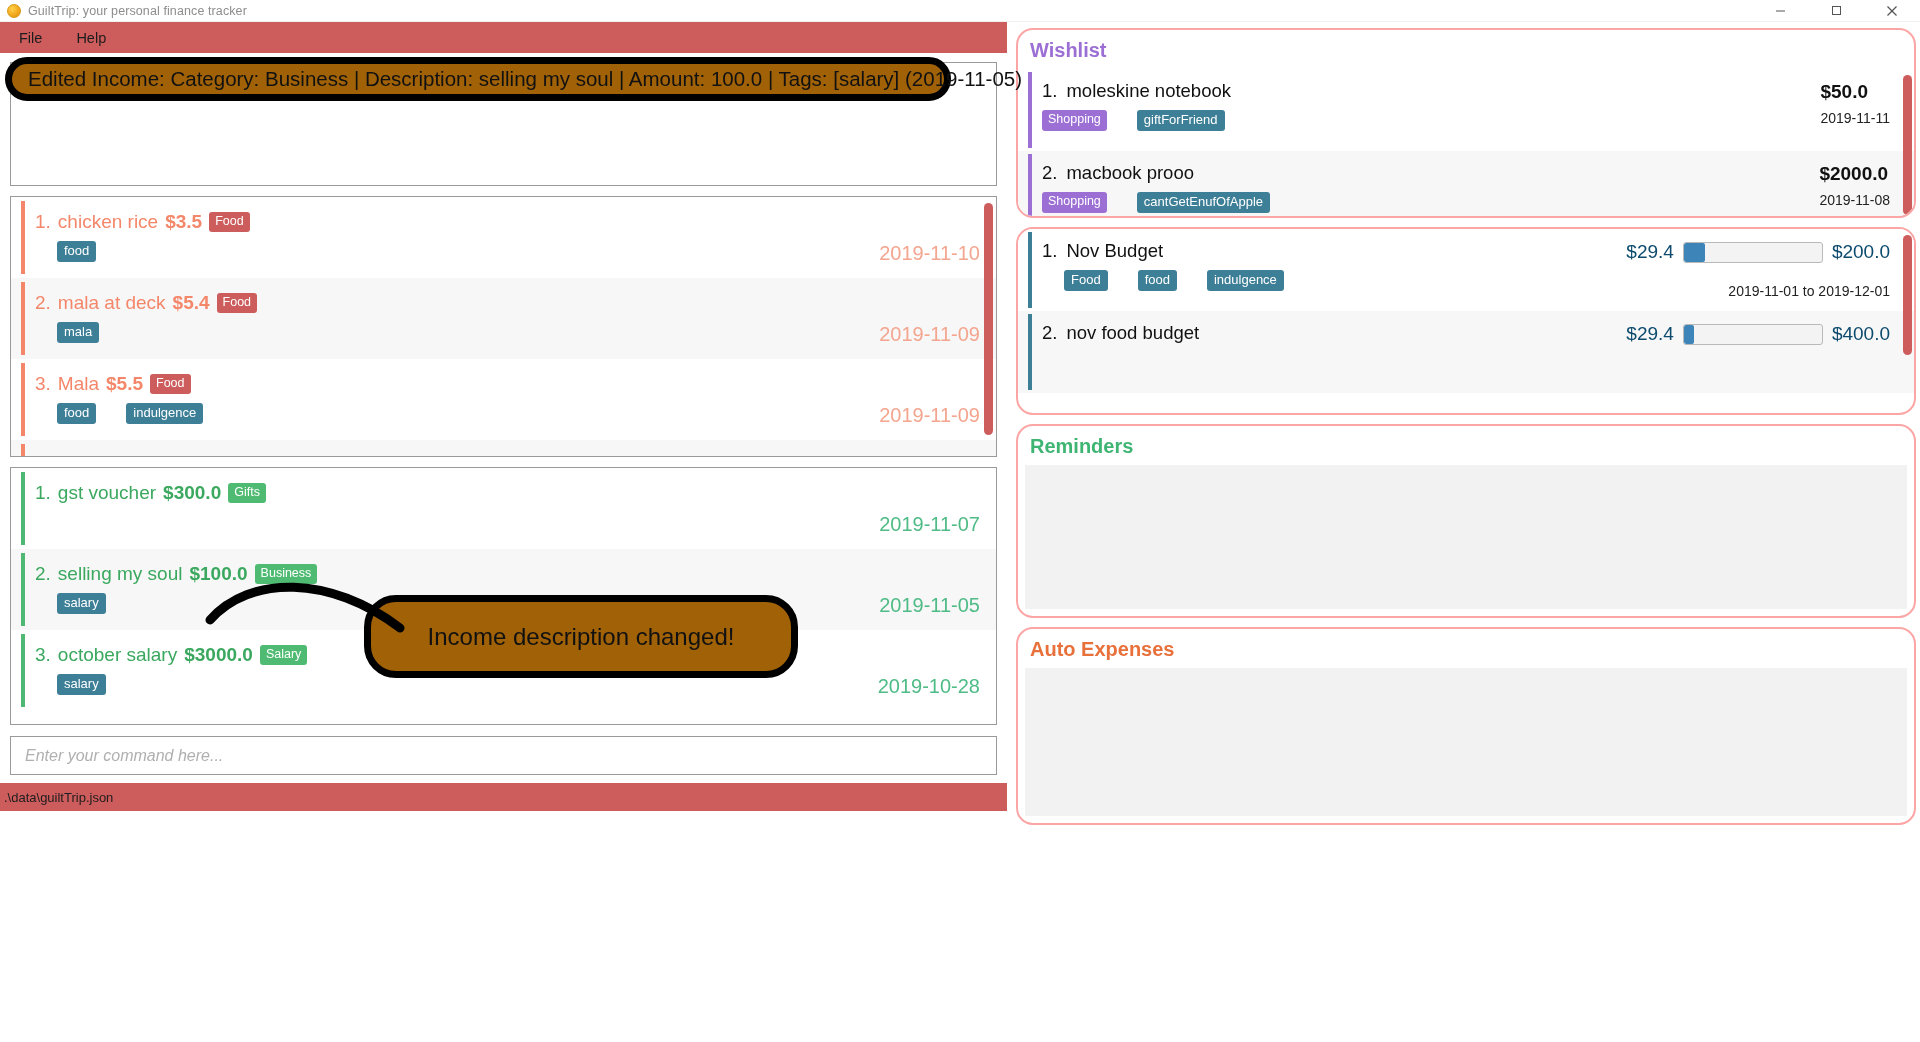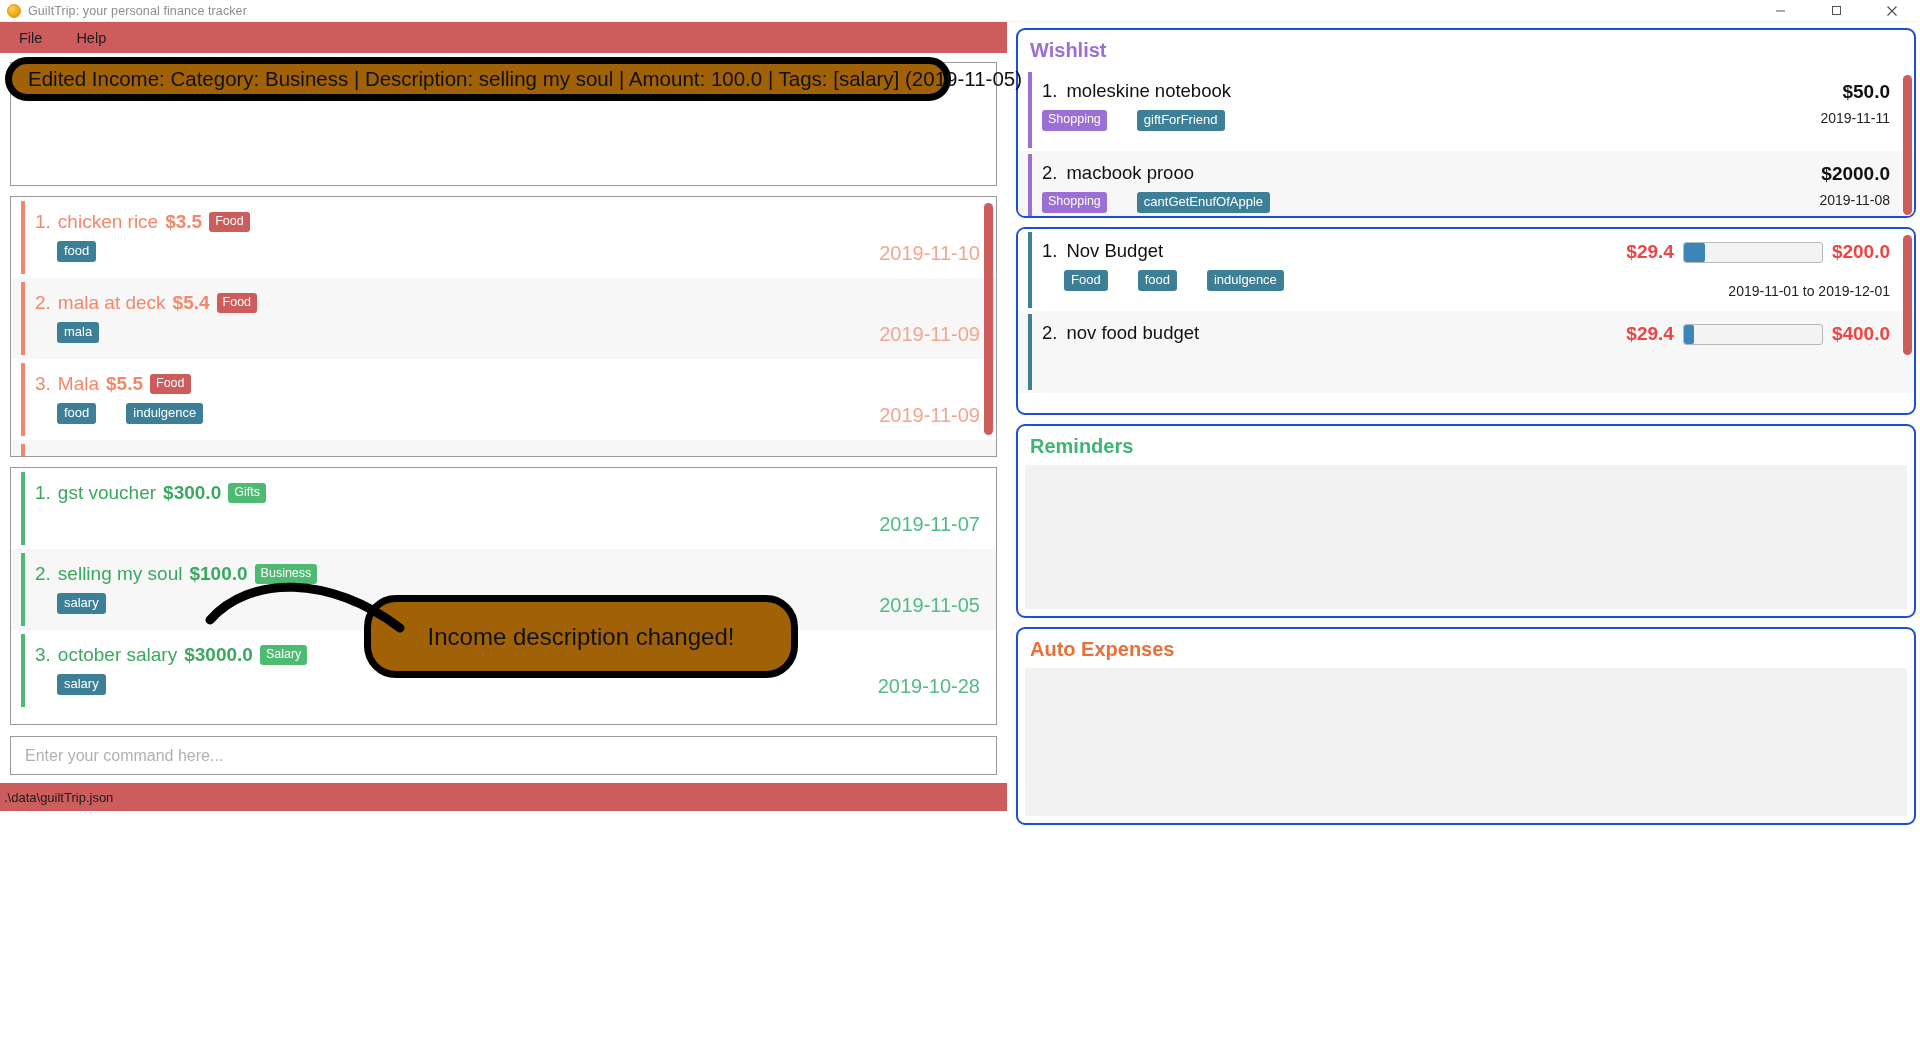--- a/index.html
+++ b/index.html
@@ -91,37 +91,37 @@
   .expenses .row-date { color: #f4a58f; }
   .incomes  .row-date { color: #4fbb86; }
 
   .v-scroll {
     position: absolute; right: 3px; width: 9px; border-radius: 5px; background: #cd5c5c;
   }
 
   .cmd-wrap { margin: 11px 10px 0 10px; flex: none; }
   .cmd-input {
     width: 100%; height: 39px; border: 1px solid #9a9a9a; background: #fff;
-    font-size: 16px; color: #be185d; padding: 0 14px; font-family: "Liberation Sans", sans-serif;
+    font-size: 16px; color: #be185d; padding: 0 14px; font-family: "Liberation Sans", sans-serif; font-style: italic;
   }
   .cmd-input::placeholder { color: #b0b0b0; }
 
   .statusbar {
     margin-top: 8px; height: 28px; background: #cd5c5c; display: flex; align-items: center;
     padding-left: 4px; flex: none;
   }
   .status-text { font-size: 13px; color: #1d1d1d; }
 
   
   .right-pane {
     position: absolute; left: 1012px; top: 22px; width: 908px; height: 1020px;
     padding: 6px 4px 8px 4px; display: flex; flex-direction: column; gap: 9px;
   }
   .card {
-    border: 2px solid #1d4ed8; border-radius: 9px; background: #fff;
+    border: 2px solid #fca5a5; border-radius: 17px; background: #fff;
     position: relative; overflow: hidden; display: flex; flex-direction: column;
   }
   .card.wishlist  { height: 190px; }
   .card.budgets   { height: 188px; }
   .card.reminders { height: 194px; }
   .card.autoexp   { height: 198px; }
 
   .card-title { font-size: 20px; font-weight: bold; padding: 9px 12px 7px 12px; }
   .t-wishlist  { color: #9b6fd4; }
   .t-budgets   { color: #3d7f96; }
@@ -136,29 +136,29 @@
   }
   .wrow.alt { background: #f7f7f7; }
   .wrow::before {
     content: ""; position: absolute; left: 10px; top: 3px; bottom: 3px; width: 4px;
   }
   .wishlist .wrow::before { background: #9b6fd4; }
   .budgets  .wrow::before { background: #3d7f96; }
 
   .wrow-title { font-size: 18.5px; color: #111; display: flex; gap: 9px; align-items: baseline; }
   .wrow-right {
-    position: absolute; right: 24px; top: 12px; text-align: right;
+    position: absolute; right: 24px; top: 12px; text-align: left;
   }
   .wrow-price { font-size: 19px; font-weight: bold; color: #111; }
   .wrow-date  { font-size: 14px; color: #222; margin-top: 7px; }
 
   .budget-meter {
     position: absolute; right: 24px; top: 12px; display: flex; align-items: center; gap: 9px;
   }
-  .b-spent, .b-total { font-size: 19px; font-weight: bold; color: #ef4444; }
+  .b-spent, .b-total { font-size: 19px; font-weight: normal; color: #0c4a6e; }
   .progress {
     width: 140px; height: 21px; background: #f3f3f3; border: 1px solid #b9b9b9;
     border-radius: 3px; position: relative; overflow: hidden;
   }
   .progress > i {
     display: block; height: 100%; background: #3d85b8; border-radius: 2px;
   }
   .budget-range { position: absolute; right: 24px; bottom: 12px; font-size: 14px; color: #222; }
 
   

